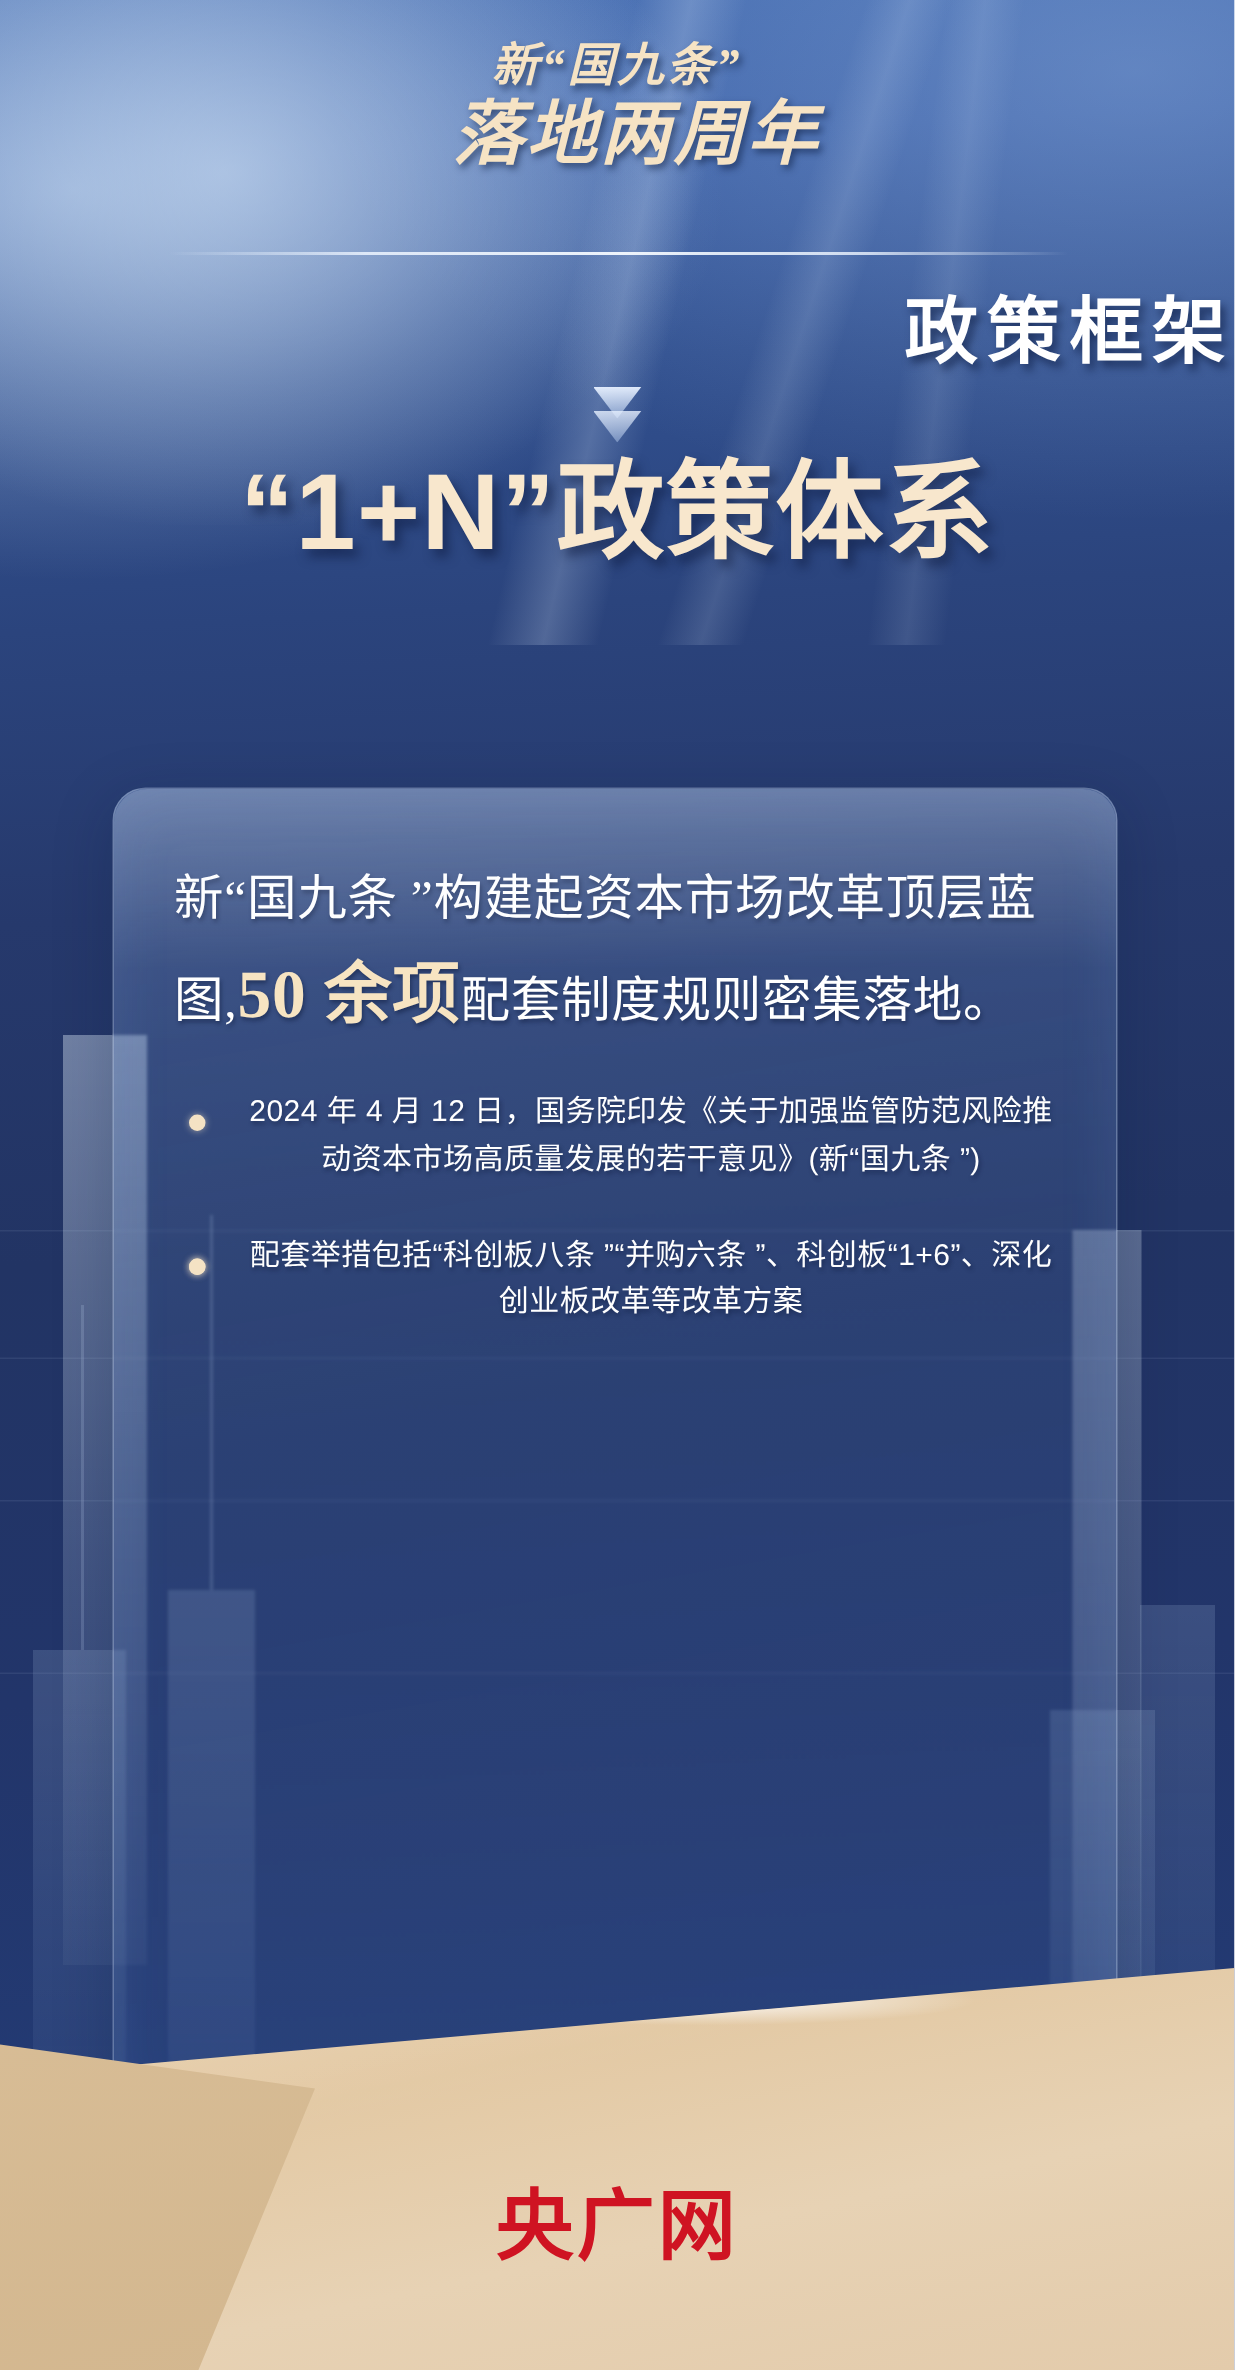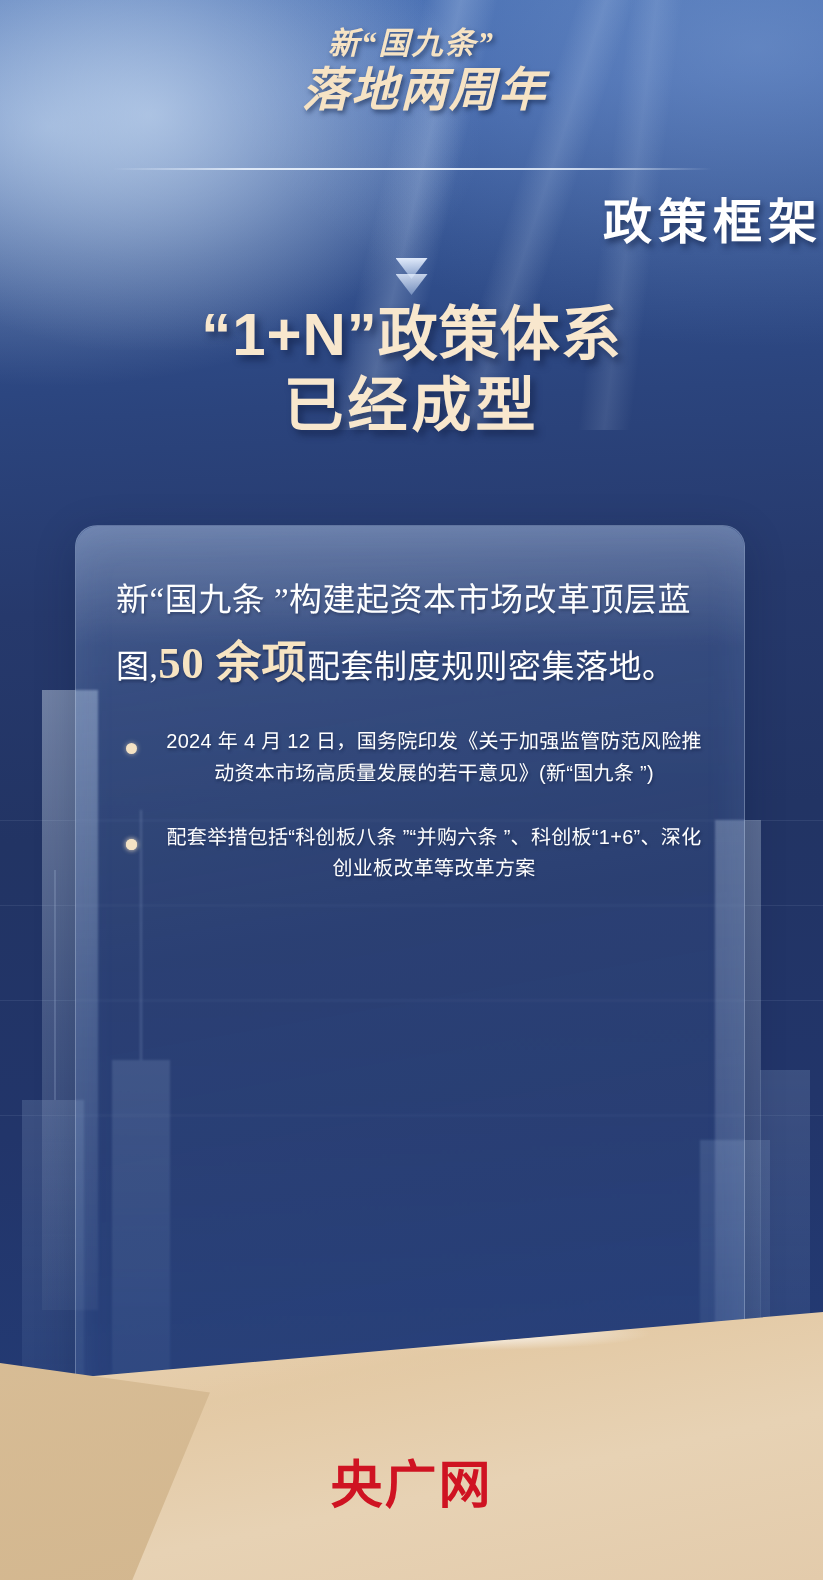--- a/index.html
+++ b/index.html
@@ -117,21 +117,21 @@
   }
   .chev.second{ margin-top:-5px; opacity:.85; }
 
   
   .headline{
     position:absolute; left:0; right:0; top:300px;
     text-align:center;
     pointer-events:none;
   }
   .headline .hl{
-    font-size:60px;
+    font-size:72px;
     font-weight:900;
     color:#f8e7cd;
     letter-spacing:1px;
     line-height:1.18;
     white-space:nowrap;
     text-shadow:4px 5px 7px rgba(12,26,62,.55);
   }
   .headline .hl2{ letter-spacing:4px; }
 
   
@@ -210,21 +210,21 @@
     background:linear-gradient(165deg,#d8bd96 0%, #d3b78f 100%);
     clip-path:polygon(0 19%, 100% 30%, 63% 100%, 0 100%);
   }
   .logo{
     position:absolute; left:0; right:0; bottom:62px;
     text-align:center;
     font-size:52px;
     font-weight:900;
     color:#cf1322;
     letter-spacing:2px;
-    font-family:Liberation Sans, sans-serif;
+    font-family:Liberation Mono, monospace;
   }
 </style>
 </head>
 <body>
 
 <div id="poster">
 
   <div class="bg-rays"></div>
   <div class="bg-glow-tl"></div>
   <div class="bg-left-panel"></div>
@@ -252,21 +252,20 @@
 
   <div class="section-label">政策框架</div>
 
   <div class="chevrons">
     <div class="chev"></div>
     <div class="chev second"></div>
   </div>
 
   <div class="headline">
     <div class="hl hl1">“1+N”政策体系</div>
-    <div class="hl hl2">已经成型</div>
   </div>
 
   <div class="card">
     <div class="card-sheen"></div>
 
     <p class="lead">
       <span>新“国九条 ”构建起资本市场改革顶层蓝图,</span><span class="hi">50 余项</span><span>配套制度规则密集落地。</span>
     </p>
 
     <ul class="bullets">

